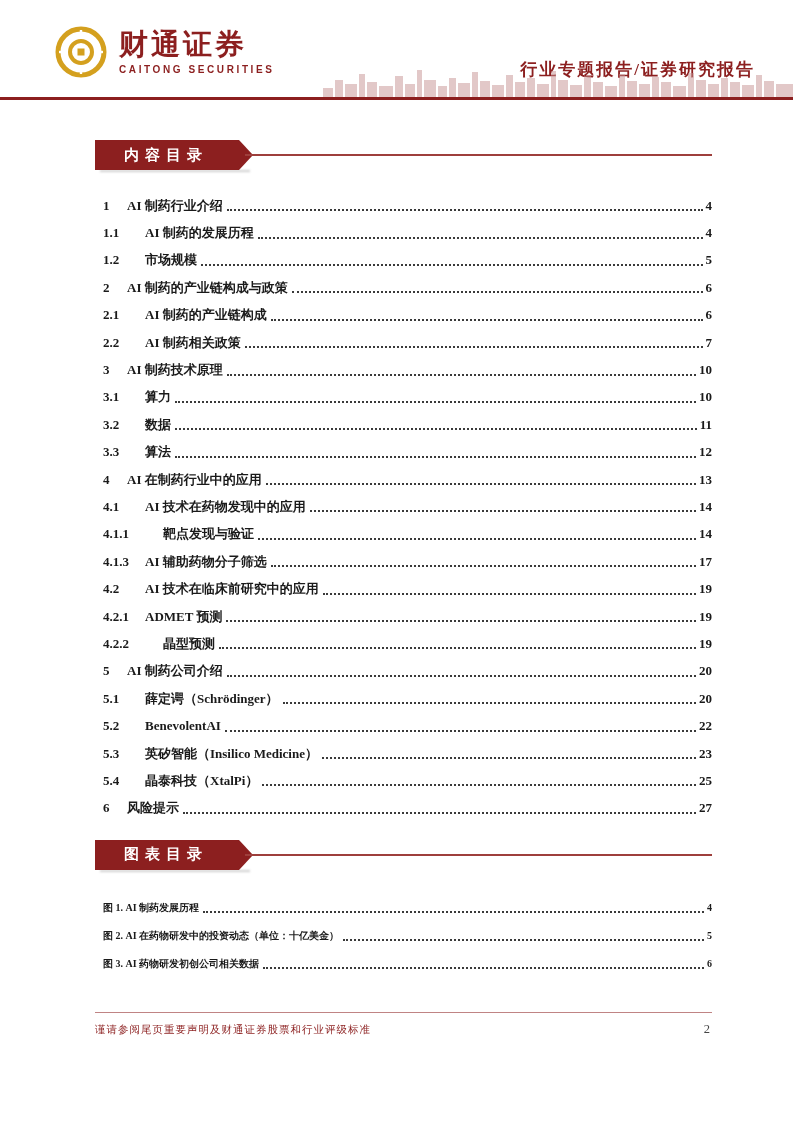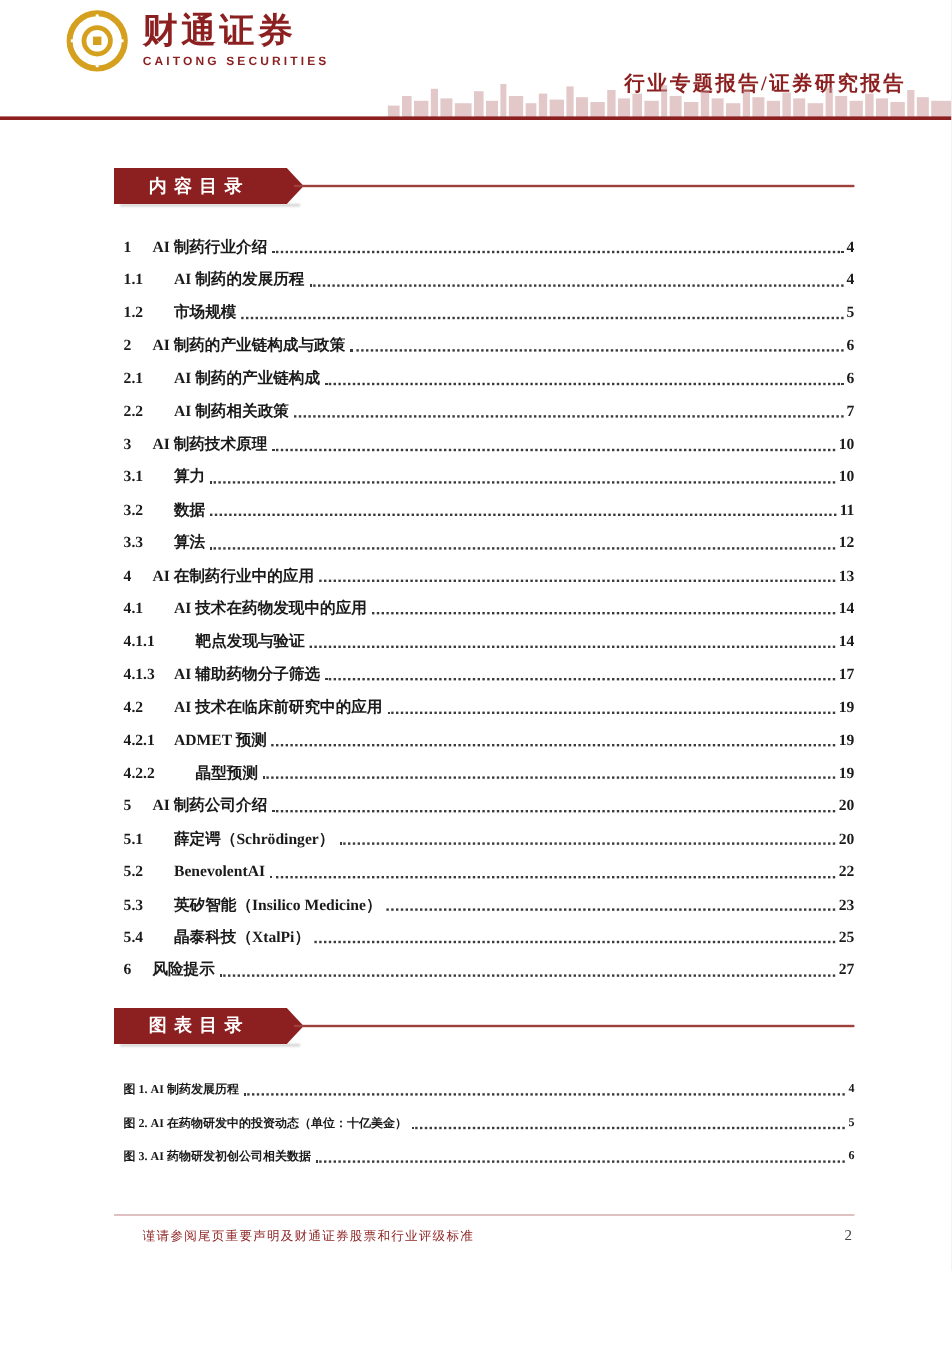--- a/index.html
+++ b/index.html
@@ -15,21 +15,21 @@
     height: 1122px;
     margin: 0 auto;
     background: #ffffff;
     overflow: hidden;
   }
 
   
   .header-brand {
     position: absolute;
     left: 55px;
-    top: 8px;
+    top: 26px;
     display: flex;
     align-items: center;
     gap: 12px;
   }
   .logo-emblem { width: 52px; height: 52px; flex: 0 0 52px; }
   .brand-text { display: flex; flex-direction: column; }
   .brand-name {
     font-size: 29px;
     font-weight: bold;
     color: var(--brand-red);
@@ -151,21 +151,20 @@
     border-top: 1px solid rgba(140, 31, 31, 0.55);
     padding-top: 9px;
     display: flex;
     justify-content: space-between;
     align-items: baseline;
   }
   .footer-disclaimer {
     font-size: 10.5px;
     color: var(--brand-red);
     letter-spacing: 1px;
-    margin-left: 24px;
   }
   .footer-page {
     font-size: 12.5px;
     color: #444444;
     padding-right: 2px;
   }
 </style>
 </head>
 <body>
 

